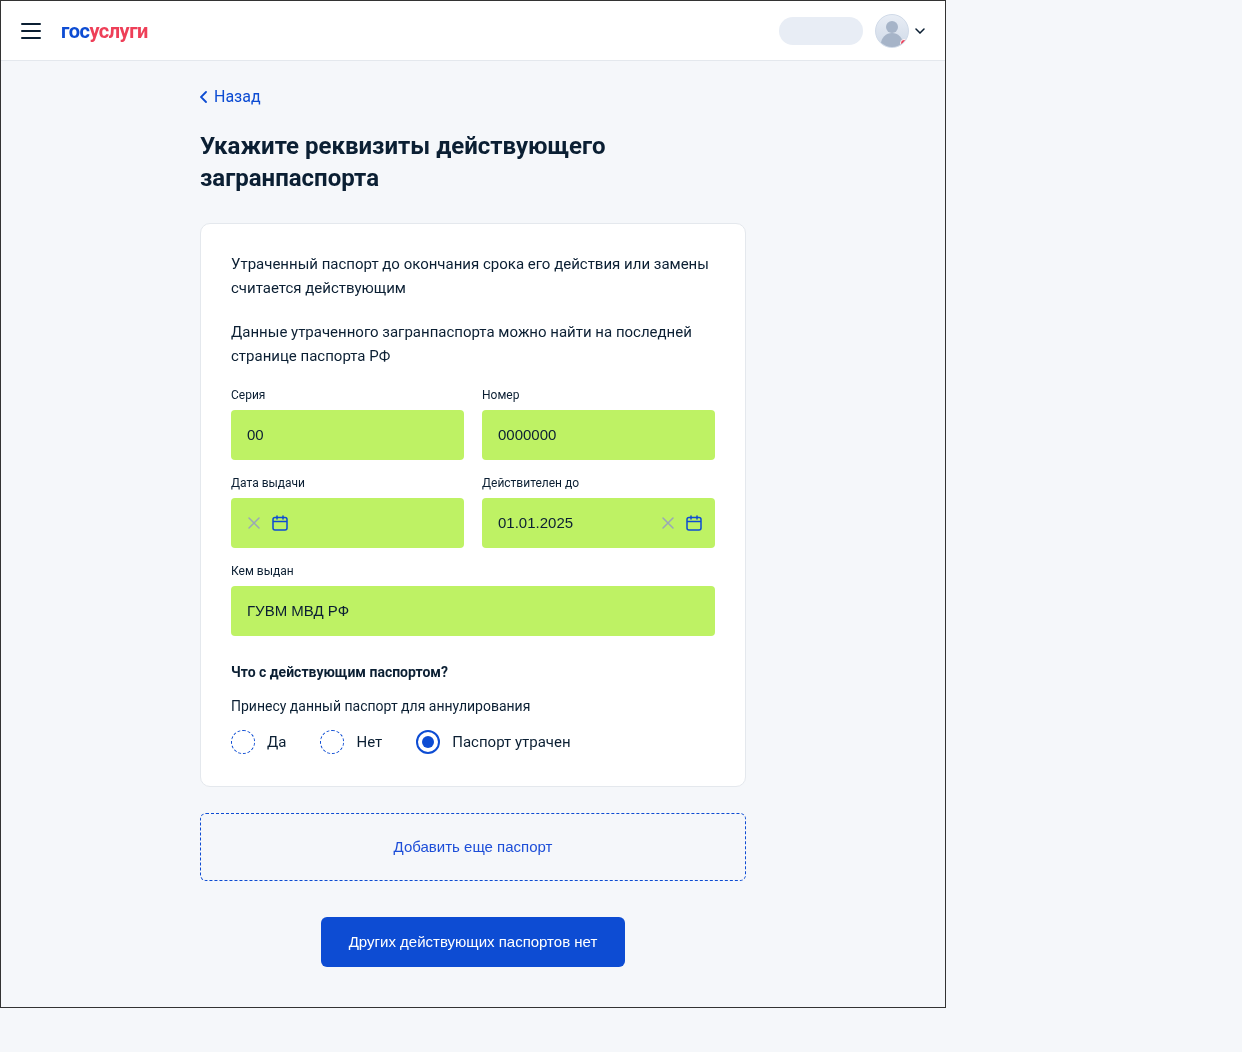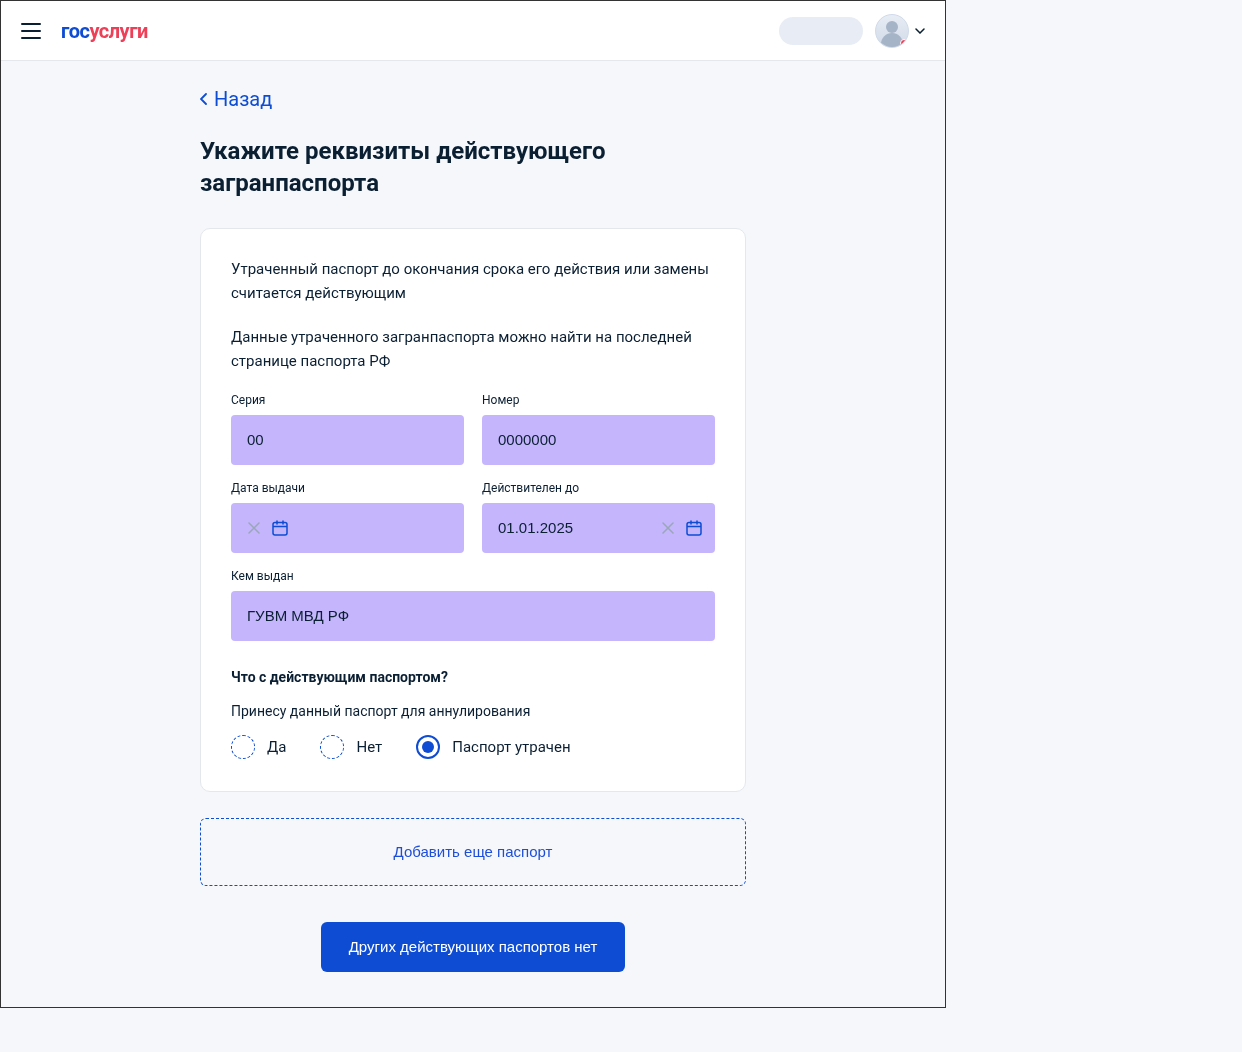--- a/index.html
+++ b/index.html
@@ -69,21 +69,21 @@
       width: 10px; height: 6px;
     }
 
     .content {
       max-width: 590px;
       margin: 0 auto;
       padding: 26px 0 40px;
     }
     .back-link {
       display: inline-flex; align-items: center; gap: 6px;
-      color: #0d4cd3; font-size: 20px; cursor: pointer;
+      color: #0d4cd3; font-size: 16px; cursor: pointer;
       margin-bottom: 24px; margin-left: 22px;
     }
     .back-link svg { width: 8px; height: 12px; }
     h1.page-title {
       font-size: 24px; font-weight: 700; line-height: 1.35;
       margin: 0 22px 28px 22px;
       color: #0b1f33;
     }
     .card {
       background: #fff;
@@ -99,21 +99,21 @@
     .form-row {
       display: flex; gap: 18px; margin-top: 16px;
     }
     .form-group { flex: 1; }
     .form-group.full { width: 100%; }
     .form-label {
       font-size: 12px; color: #0b1f33; margin-bottom: 8px; display: block;
     }
     .input {
       width: 100%; height: 50px;
-      background: #c4b5fd; border: none; border-radius: 4px;
+      background: #bef264; border: none; border-radius: 4px;
       padding: 0 16px; font-size: 15px; color: #0b1f33;
       display: flex; align-items: center;
     }
     .input input {
       border: none; background: transparent; width: 100%; height: 100%;
       font-size: 15px; color: #0b1f33; outline: none;
     }
     .date-input { display: flex; align-items: center; padding-right: 12px; gap: 10px; }
     .date-input input { flex: 1; }
     .icon-btn { cursor: pointer; display: flex; }

